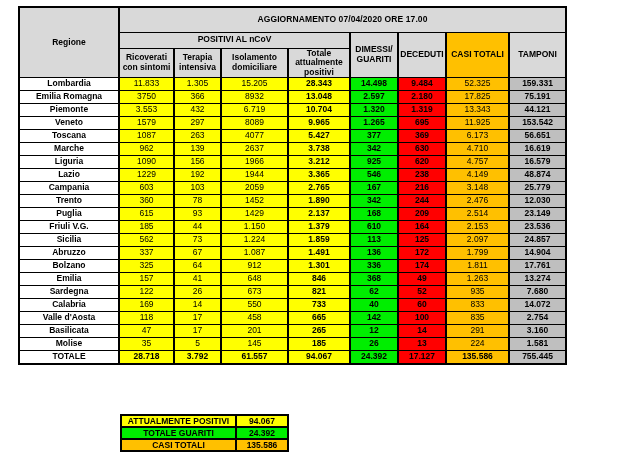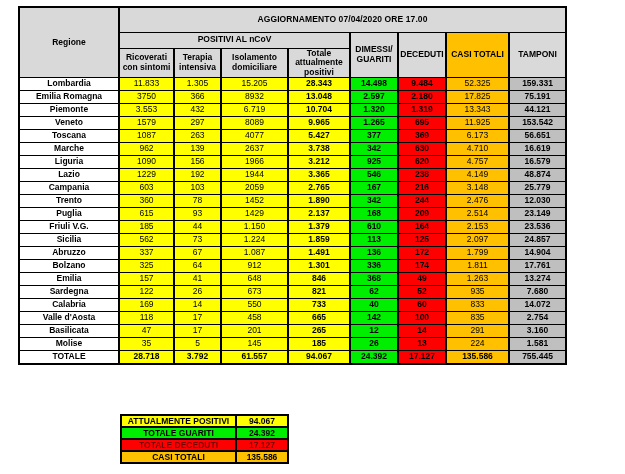--- a/index.html
+++ b/index.html
@@ -351,23 +351,19 @@
     <tbody>
         <tr>
           <td class="s-label bg-yellow">ATTUALMENTE POSITIVI</td>
           <td class="s-value bg-yellow">94.067</td>
         </tr>
         <tr>
           <td class="s-label bg-green">TOTALE GUARITI</td>
           <td class="s-value bg-green">24.392</td>
         </tr>
         <tr>
-          <td class="s-label bg-red">TOTALE DECEDUTI</td>
-          <td class="s-value bg-red">17.127</td>
-        </tr>
-        <tr>
           <td class="s-label bg-orange">CASI TOTALI</td>
           <td class="s-value bg-orange">135.586</td>
         </tr>
       </tbody>
   </table>
 
 </div>
 
 </body></html>

